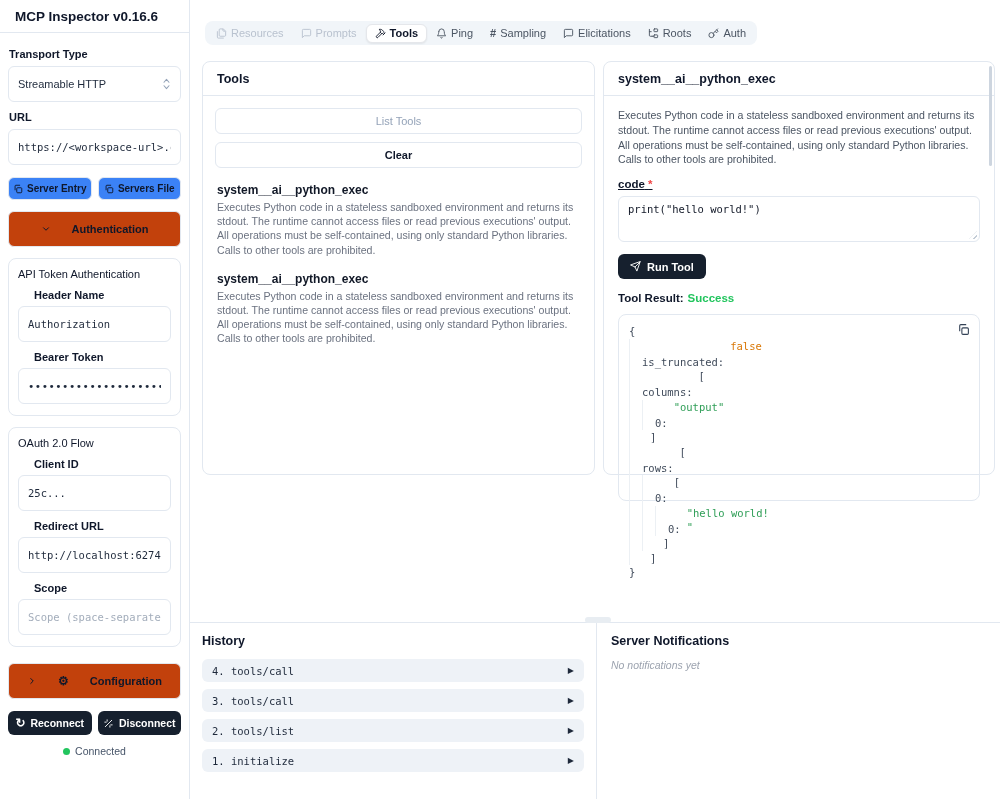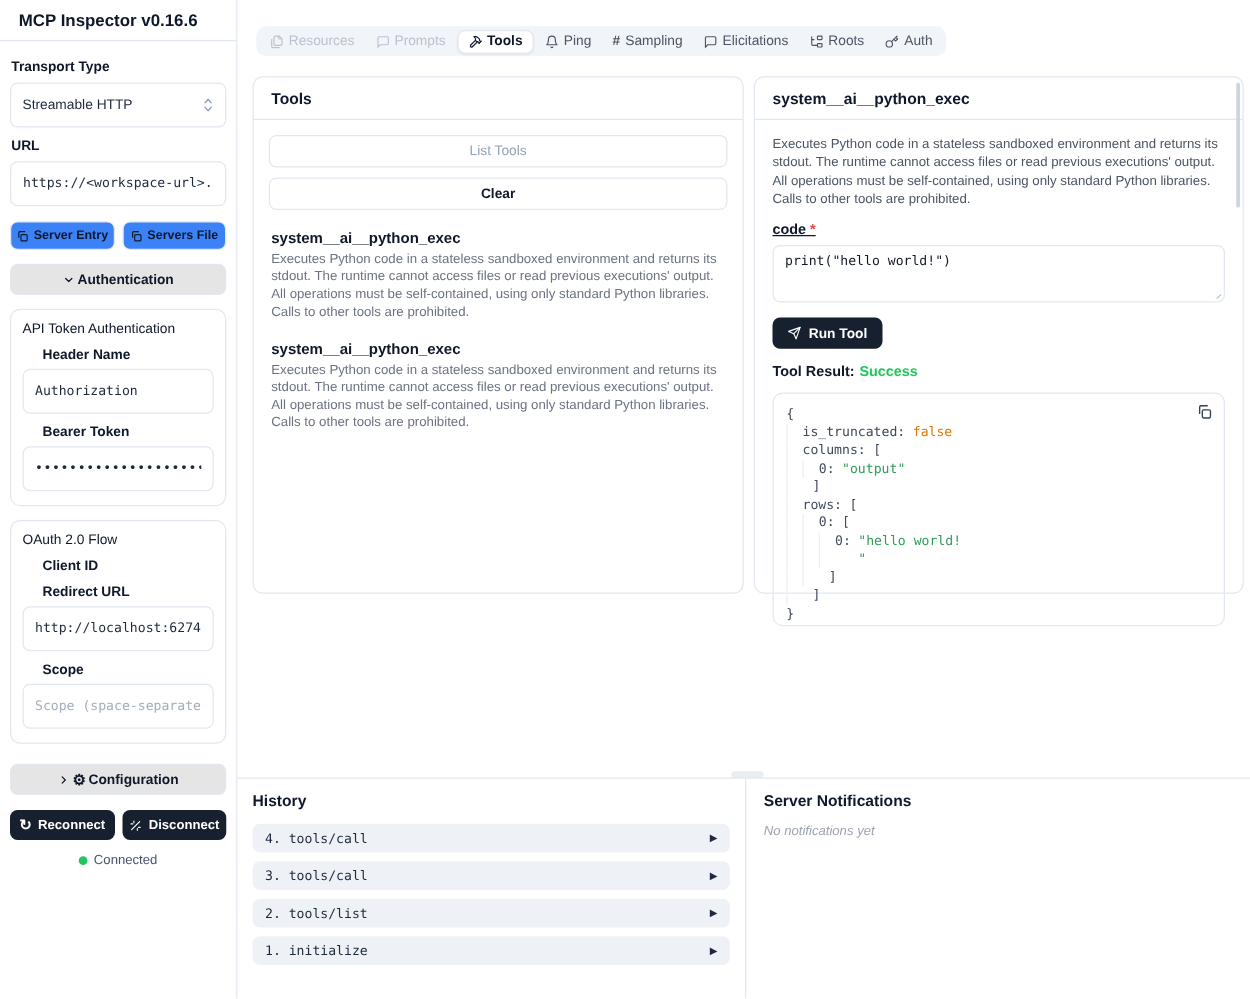--- a/index.html
+++ b/index.html
@@ -12,21 +12,21 @@
   .sb-body { padding:6px 8px 0; }
   .sb-label { font-size:11px; font-weight:600; color:#0f172a; margin:9px 1px 6px; }
   .sb-input, .sb-select { width:100%; height:36px; border:1px solid #e2e8f0; border-radius:6px; background:#fff; display:flex; align-items:center; padding:0 9px; font-size:10.5px; color:#1e293b; }
   input.sb-input { outline:none; }
   input.sb-input::placeholder { color:#a3adbb; }
   .sb-select { justify-content:space-between; font-size:11px; }
   .updown { width:9px; height:12px; color:#94a3b8; flex:none; }
   .btn-row { display:flex; gap:6px; margin-top:12px; }
   .sb-btn { flex:1; height:23px; border:1px solid #e2e8f0; border-radius:6px; background:#3b82f6; display:flex; align-items:center; justify-content:center; gap:4px; font-size:10px; font-weight:600; color:#0f172a; }
   .sb-btn svg, .toggle svg { color:#0f172a; }
-  .toggle { margin-top:11px; height:25px; border:1px solid #e2e8f0; border-radius:6px; background:#e5e5e5; display:flex; align-items:center; justify-content:center; gap:2px; font-size:11px; font-weight:600; }
+  .toggle { margin-top:11px; height:36px; border:1px solid #e2e8f0; border-radius:6px; background:#c2410c; display:flex; align-items:center; justify-content:center; gap:21px; font-size:11px; font-weight:600; }
   .sb-card { border:1px solid #e2e8f0; border-radius:8px; margin-top:11px; padding:9px 9px 11px; }
   .sb-card-title { font-size:11px; font-weight:400; }
   .sb-card .sb-label { margin:9px 16px 5px; }
   .dark-btn { flex:1; height:24px; border:none; border-radius:6px; background:#16202e; color:#fff; display:flex; align-items:center; justify-content:center; gap:5px; font-size:10.5px; font-weight:600; }
   .status { margin-top:10px; display:flex; align-items:center; justify-content:center; gap:5px; font-size:10.5px; color:#475569; }
   .dot { width:7px; height:7px; border-radius:50%; background:#22c55e; }
   .sb-footer { position:absolute; left:0; right:0; bottom:0; height:29px; border-top:1px solid #e2e8f0; display:flex; align-items:center; padding:0 8px; }
   .theme-select { width:58px; height:20px; border:1px solid #e2e8f0; border-radius:6px; display:flex; align-items:center; justify-content:space-between; padding:0 6px; font-size:10.5px; }
   .foot-icon { margin-left:26px; width:14px; height:14px; display:flex; align-items:center; justify-content:center; color:#1e293b; }
   .foot-icon:first-of-type { margin-left:auto; }
@@ -61,21 +61,21 @@
   .code-wrap { position:relative; margin-top:6px; }
   textarea.code { width:100%; height:46px; border:1px solid #e2e8f0; border-radius:6px; padding:6px 9px; font-family:"DejaVu Sans Mono",monospace; font-size:10.5px; color:#111827; resize:none; outline:none; display:block; }
   .grip { position:absolute; right:3px; bottom:3px; width:8px; height:8px; clip-path:polygon(100% 0,100% 100%,0 100%); background:repeating-linear-gradient(-45deg,transparent 0 2px,#c3ccd6 2px 3.2px); }
   .run-btn { margin-top:12px; display:inline-flex; align-items:center; gap:6px; height:25px; padding:0 12px; background:#16202e; color:#fff; border:none; border-radius:6px; font-size:11px; font-weight:600; }
   .result-row { margin-top:13px; font-size:11.5px; font-weight:700; }
   .success { color:#22c55e; margin-left:4px; }
   .json-box { margin-top:10px; border:1px solid #e2e8f0; border-radius:8px; padding:9px 10px; position:relative; height:187px; }
   .copy-btn { position:absolute; top:8px; right:9px; color:#334155; background:none; border:none; }
   .jline { display:flex; font-family:"DejaVu Sans Mono",monospace; font-size:10.5px; line-height:14.5px; color:#3f4a5a; }
   .g { flex:none; width:13px; border-left:1px solid #ecf0f4; }
-  .jkey { margin-right:6px; white-space:pre; }
+  .jkey { margin-right:6px; white-space:pre;margin-top:16px; }
   .v-bool { color:#d97706; }
   .v-str { color:#2f9e57; white-space:pre-wrap; }
   .co { padding-left:8px; }
   .scroll-thumb { position:absolute; right:2px; top:4px; width:3px; height:100px; background:#cdd5df; border-radius:2px; }
 
   
   .h-divider { position:absolute; left:190px; right:0; top:622px; height:1px; background:#e2e8f0; }
   .drag-handle { position:absolute; left:585px; top:617px; width:26px; height:6px; background:#e8edf2; border-radius:3px; }
   .bottom { position:absolute; left:190px; top:623px; right:0; bottom:0; display:flex; }
   .history-panel { width:407px; padding:11px 12px; border-right:1px solid #e2e8f0; }
@@ -132,20 +132,21 @@
       <div class="sb-card-title">API Token Authentication</div>
       <div class="sb-label">Header Name</div>
       <input class="sb-input mono" value="Authorization" style="">
       <div class="sb-label">Bearer Token</div>
       <input class="sb-input mono" style="letter-spacing: 0.5px;" value="••••••••••••••••••••••••••">
     </div>
 
     <div class="sb-card">
       <div class="sb-card-title">OAuth 2.0 Flow</div>
       <div class="sb-label">Client ID</div>
+      <input class="sb-input mono" value="25c..." style="">
       <div class="sb-label">Redirect URL</div>
       <input class="sb-input mono" value="http://localhost:6274/oauth/" style="">
       <div class="sb-label">Scope</div>
       <input class="sb-input mono" placeholder="Scope (space-separated)" style="">
     </div>
 
     <div class="toggle" style="margin-top:16px;">
       <svg width="10" height="10" viewBox="0 0 24 24" fill="none" stroke="currentColor" stroke-width="2.4" stroke-linecap="round" stroke-linejoin="round">
           <path d="M9 6l6 6-6 6"></path>
         </svg>

